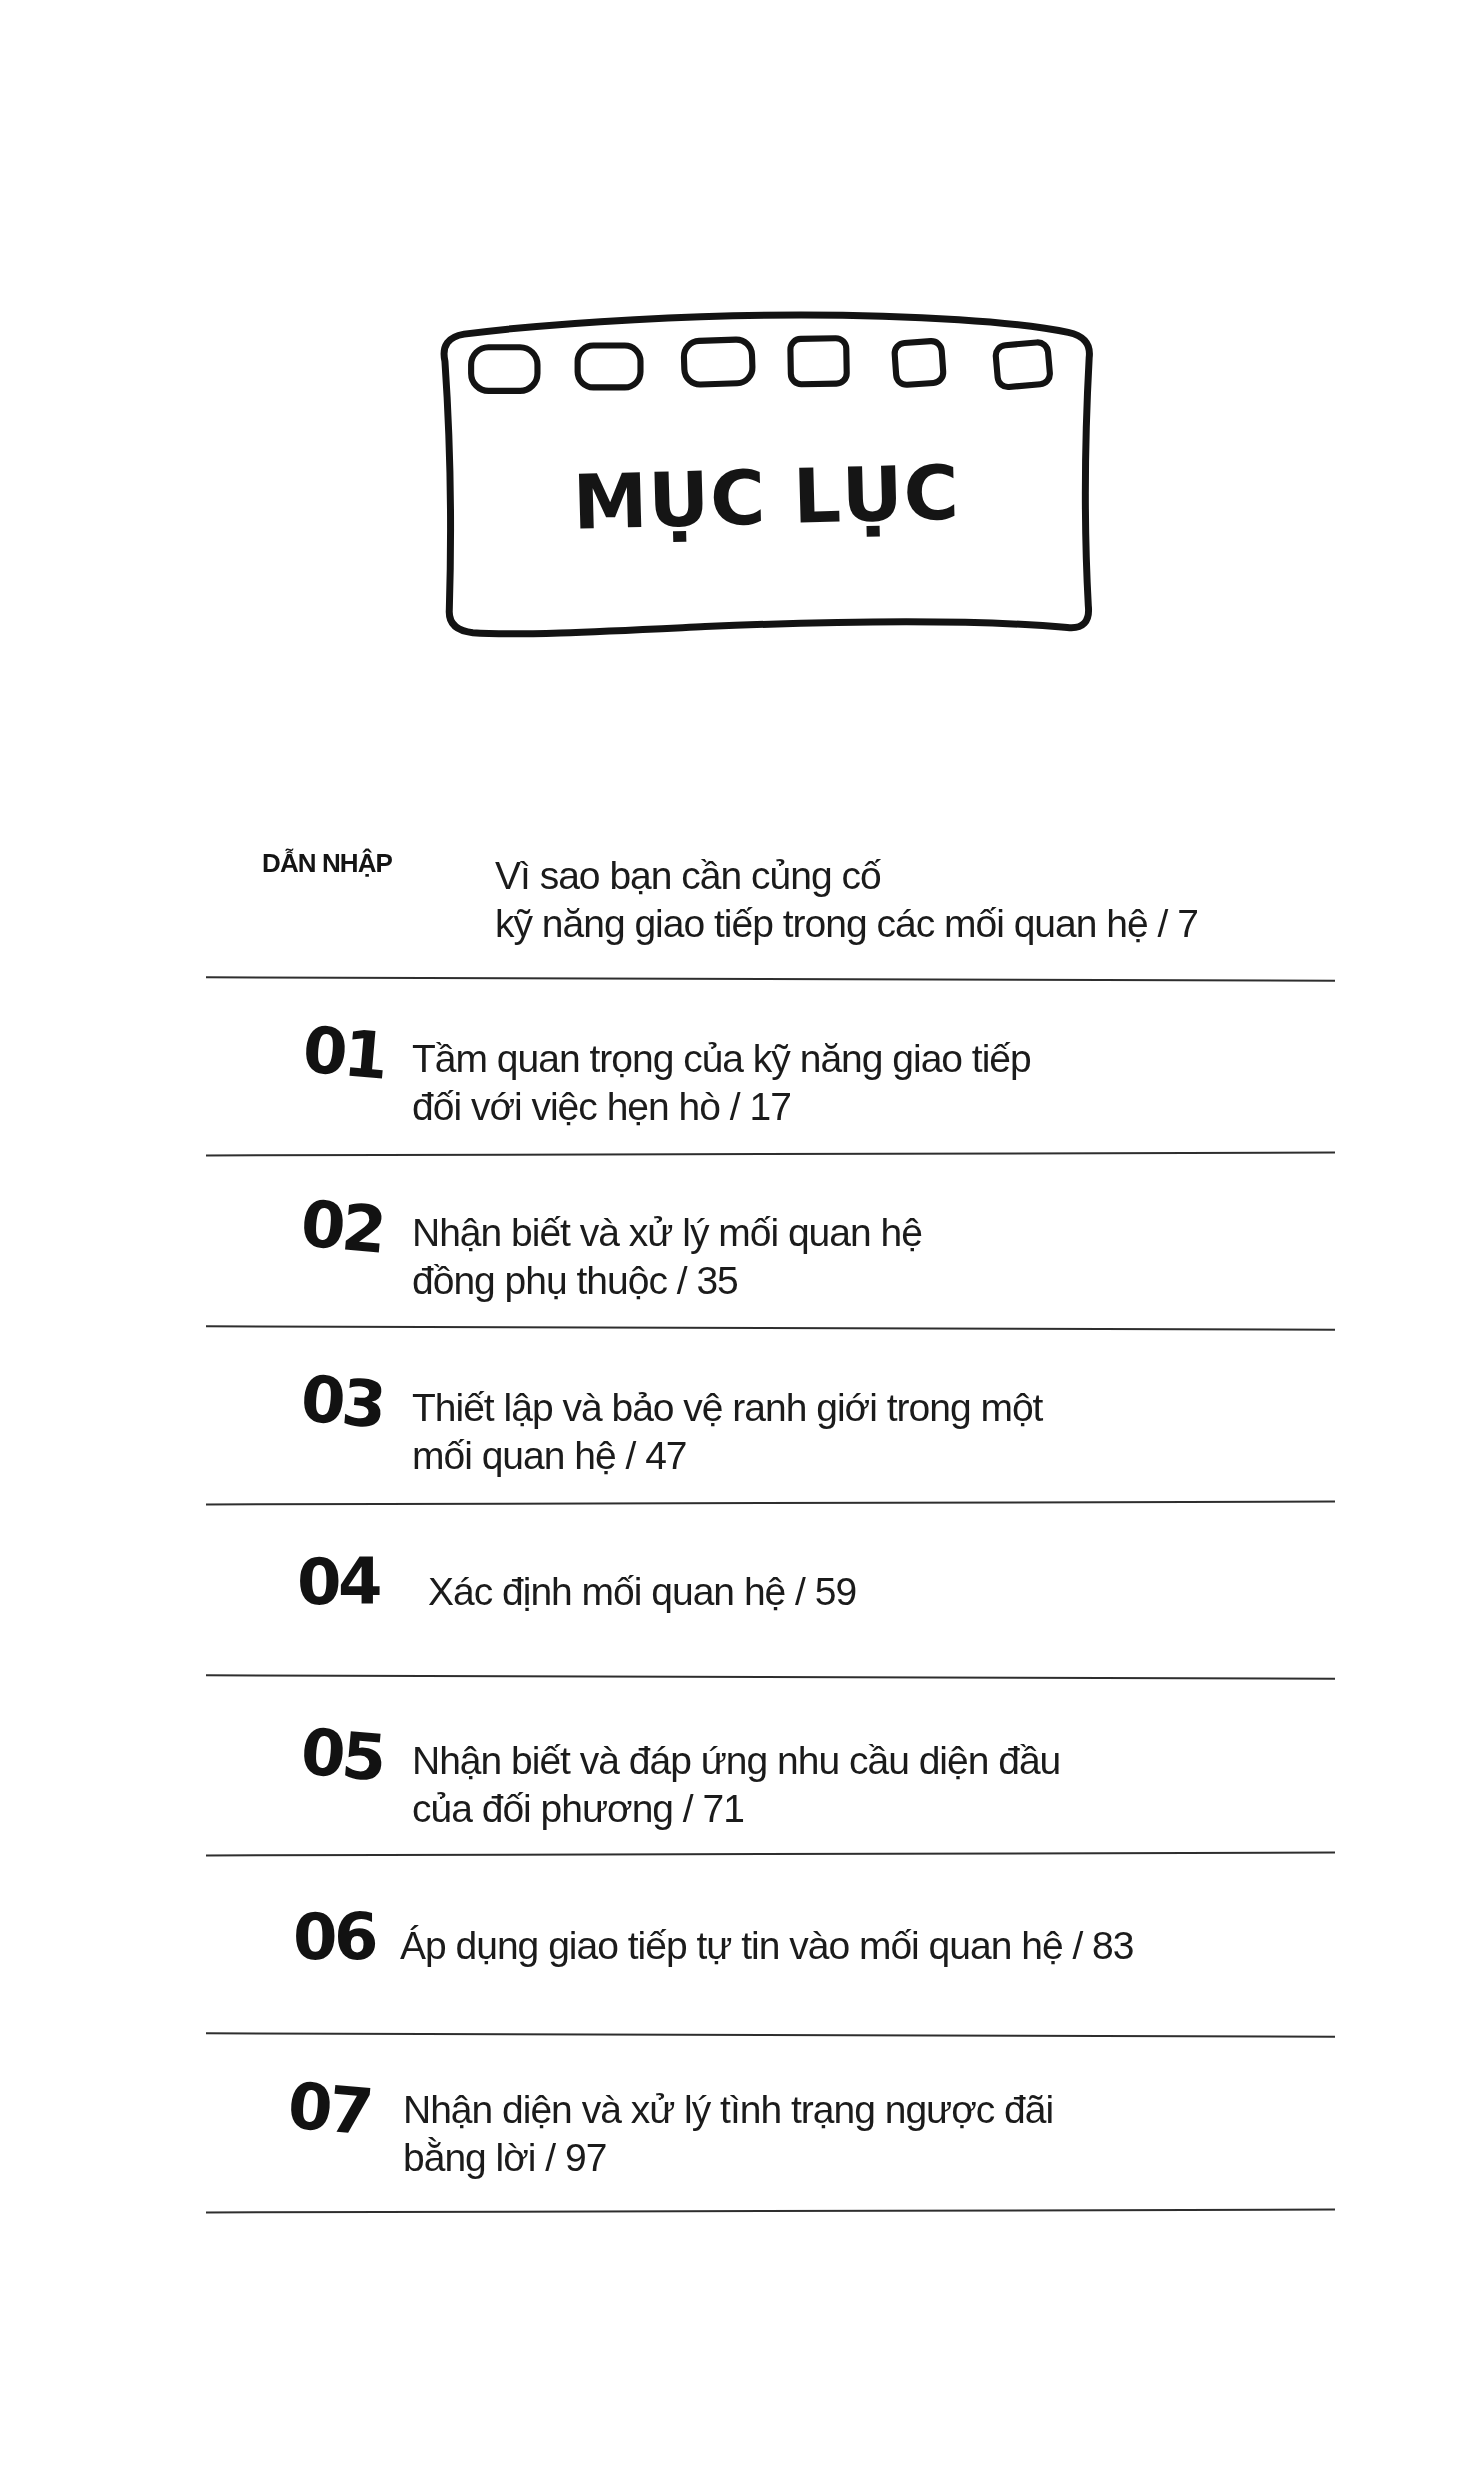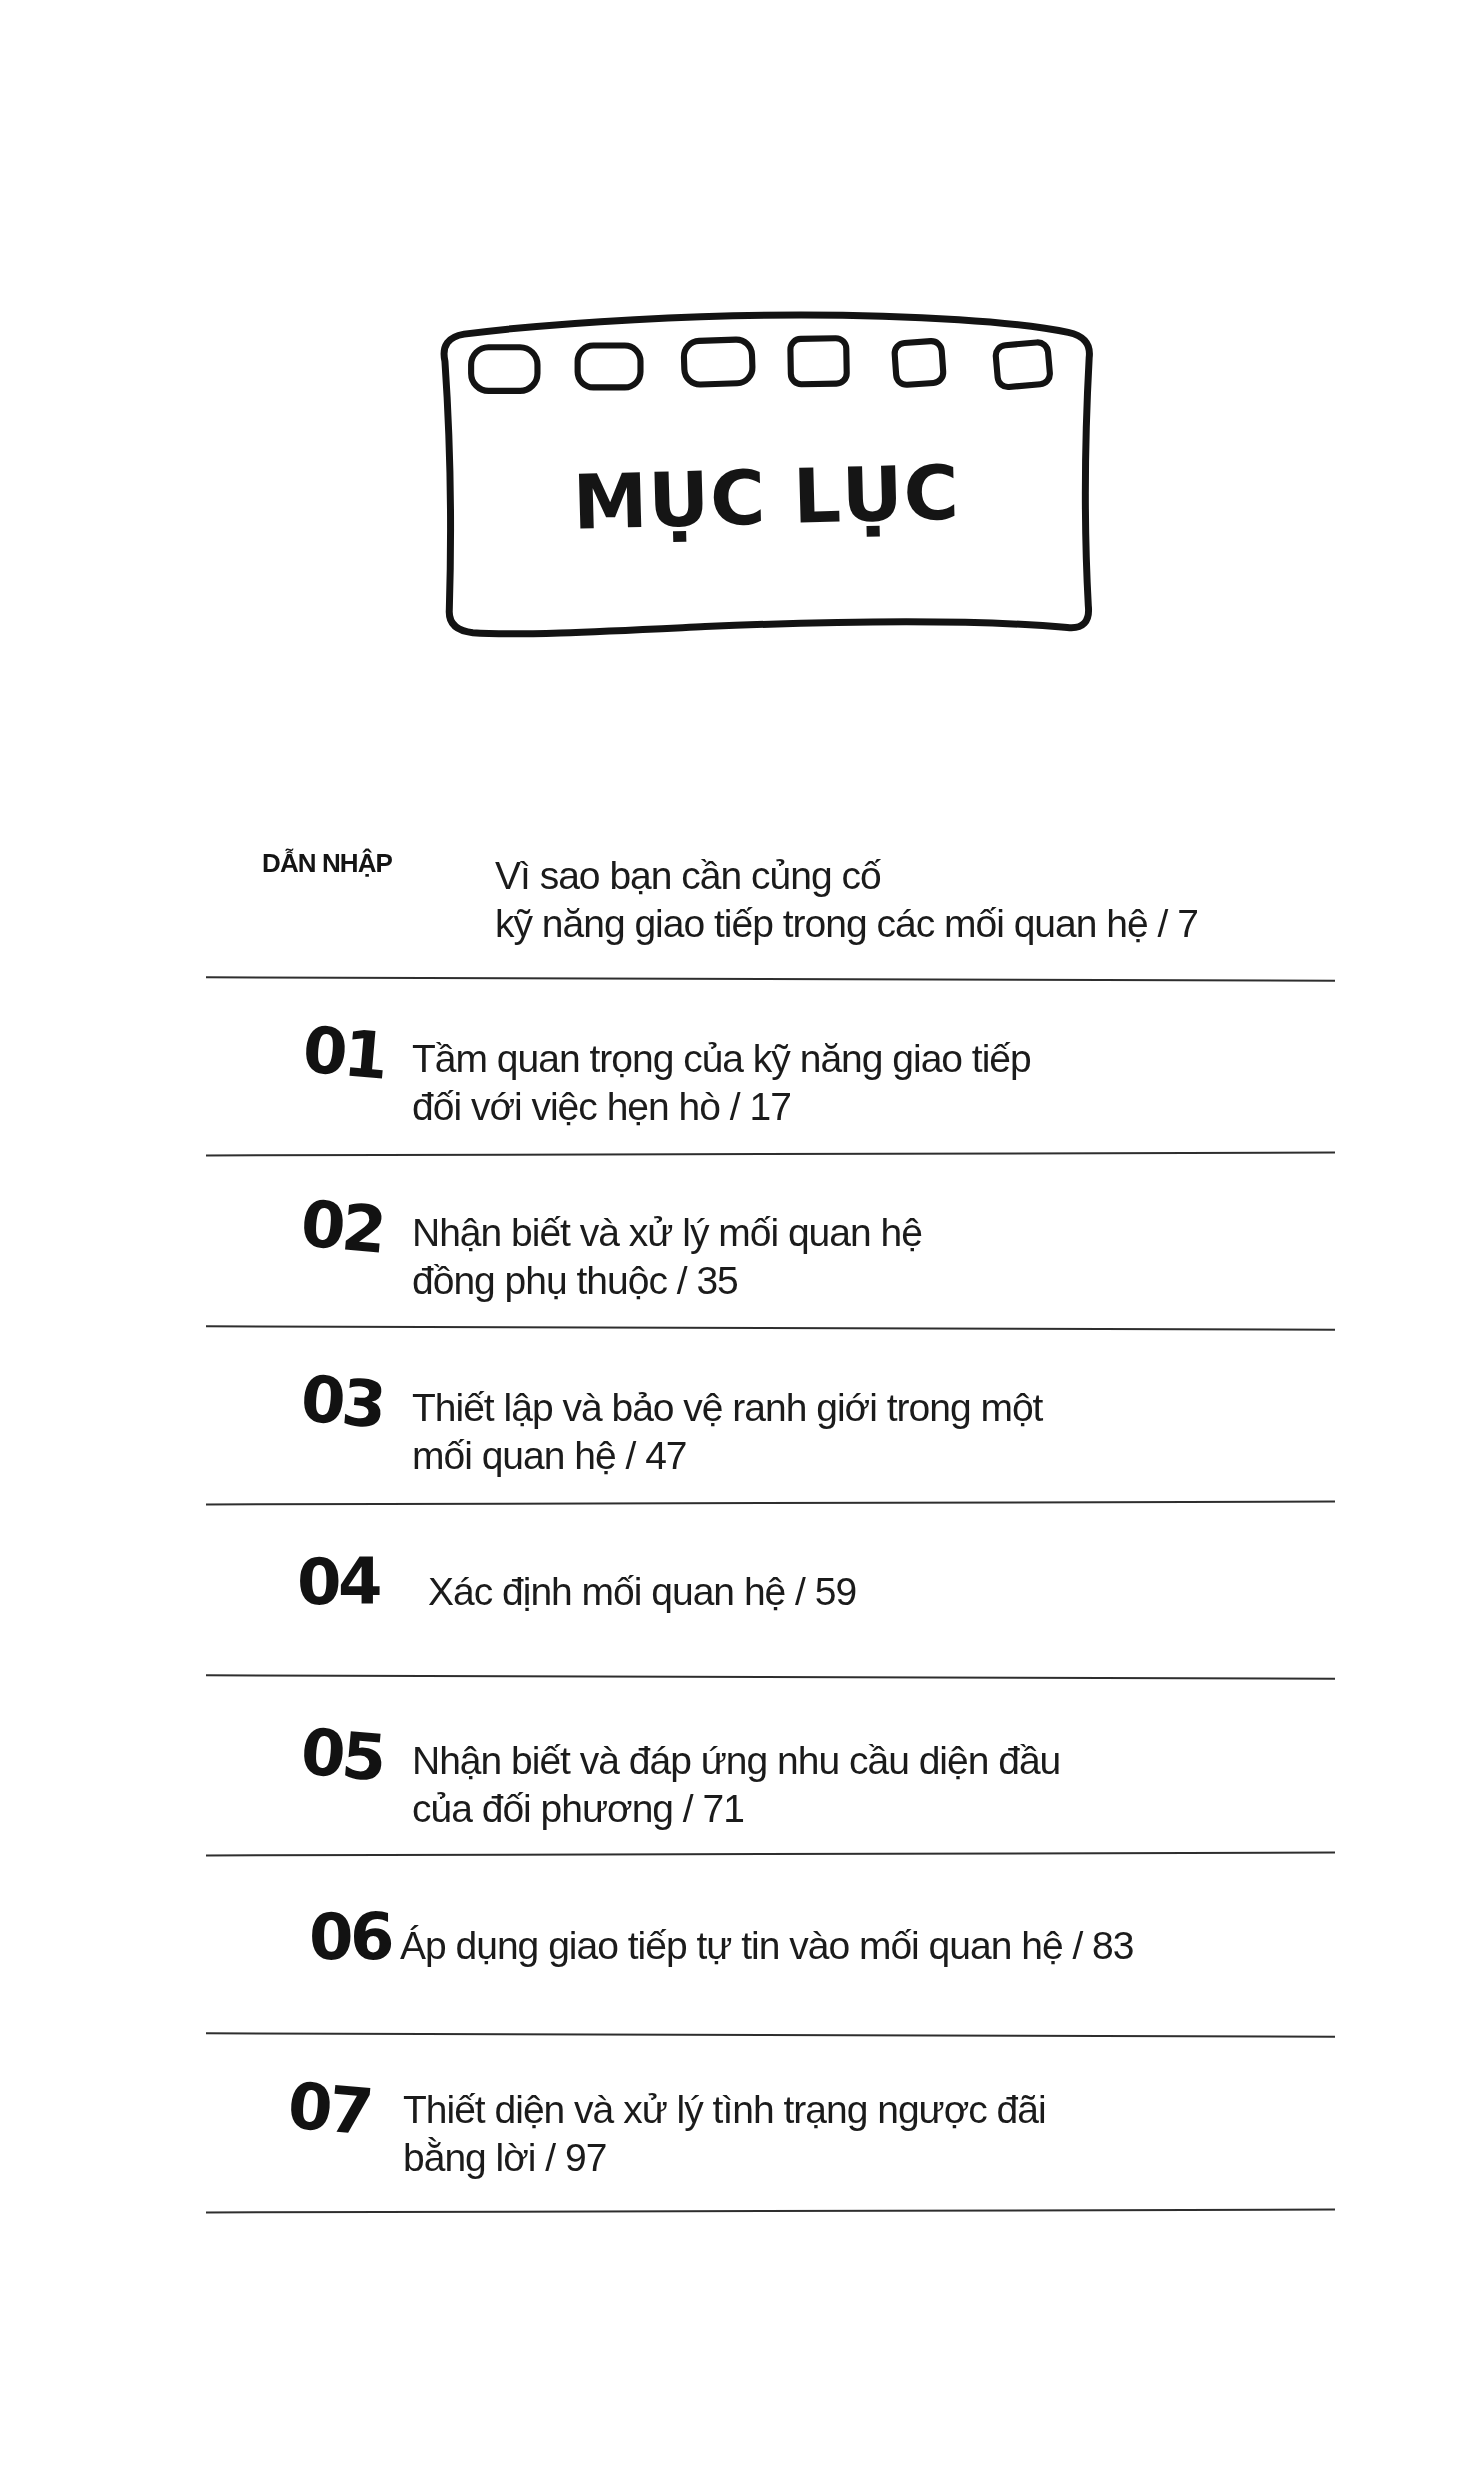--- a/index.html
+++ b/index.html
@@ -27,21 +27,21 @@
     color:#121212; white-space:nowrap;
   }
   .tilt { transform:rotate(5deg); transform-origin:50% 50%; }
 
   .t-intro{ left:495px; top:852px; }
   .n01{ left:303px; top:1021px; } .t01{ left:412px; top:1035px; }
   .n02{ left:301px; top:1195px; } .t02{ left:412px; top:1209px; }
   .n03{ left:301px; top:1370px; } .t03{ left:412px; top:1384px; }
   .n04{ left:297px; top:1550px; } .t04{ left:406px; top:1568px;margin-left:22px; }
   .n05{ left:301px; top:1723px; } .t05{ left:412px; top:1737px; }
-  .n06{ left:293px; top:1905px;margin-left:16px; } .t06{ left:400px; top:1922px;text-align:center; }
+  .n06{ left:293px; top:1905px; } .t06{ left:400px; top:1922px;text-align:center; }
   .n07{ left:288px; top:2077px; } .t07{ left:403px; top:2086px; }
 
   
   .dv {
     position:absolute; left:206px; width:1129px; height:1.7px;
     background:#2e2e2e;
   }
   .dv.ra { transform:rotate(0.18deg); }
   .dv.rb { transform:rotate(-0.14deg); }
   .d1{ top:978px; } .d2{ top:1153px; } .d3{ top:1327px; } .d4{ top:1502px; }
@@ -105,19 +105,19 @@
   <div class="dv d6 rb"></div>
 
   <div class="chapter-num n06">06</div>
   <div class="entry-text t06">
     <div>Áp dụng giao tiếp tự tin vào mối quan hệ / 83</div>
   </div>
   <div class="dv d7 ra"></div>
 
   <div class="chapter-num n07 tilt">07</div>
   <div class="entry-text t07">
-    <div>Thiết diện và xử lý tình trạng ngược đãi</div>
+    <div>Nhận diện và xử lý tình trạng ngược đãi</div>
     <div>bằng lời / 97</div>
   </div>
   <div class="dv d8 rb"></div>
 
 </div>
 
 
 </body></html>

